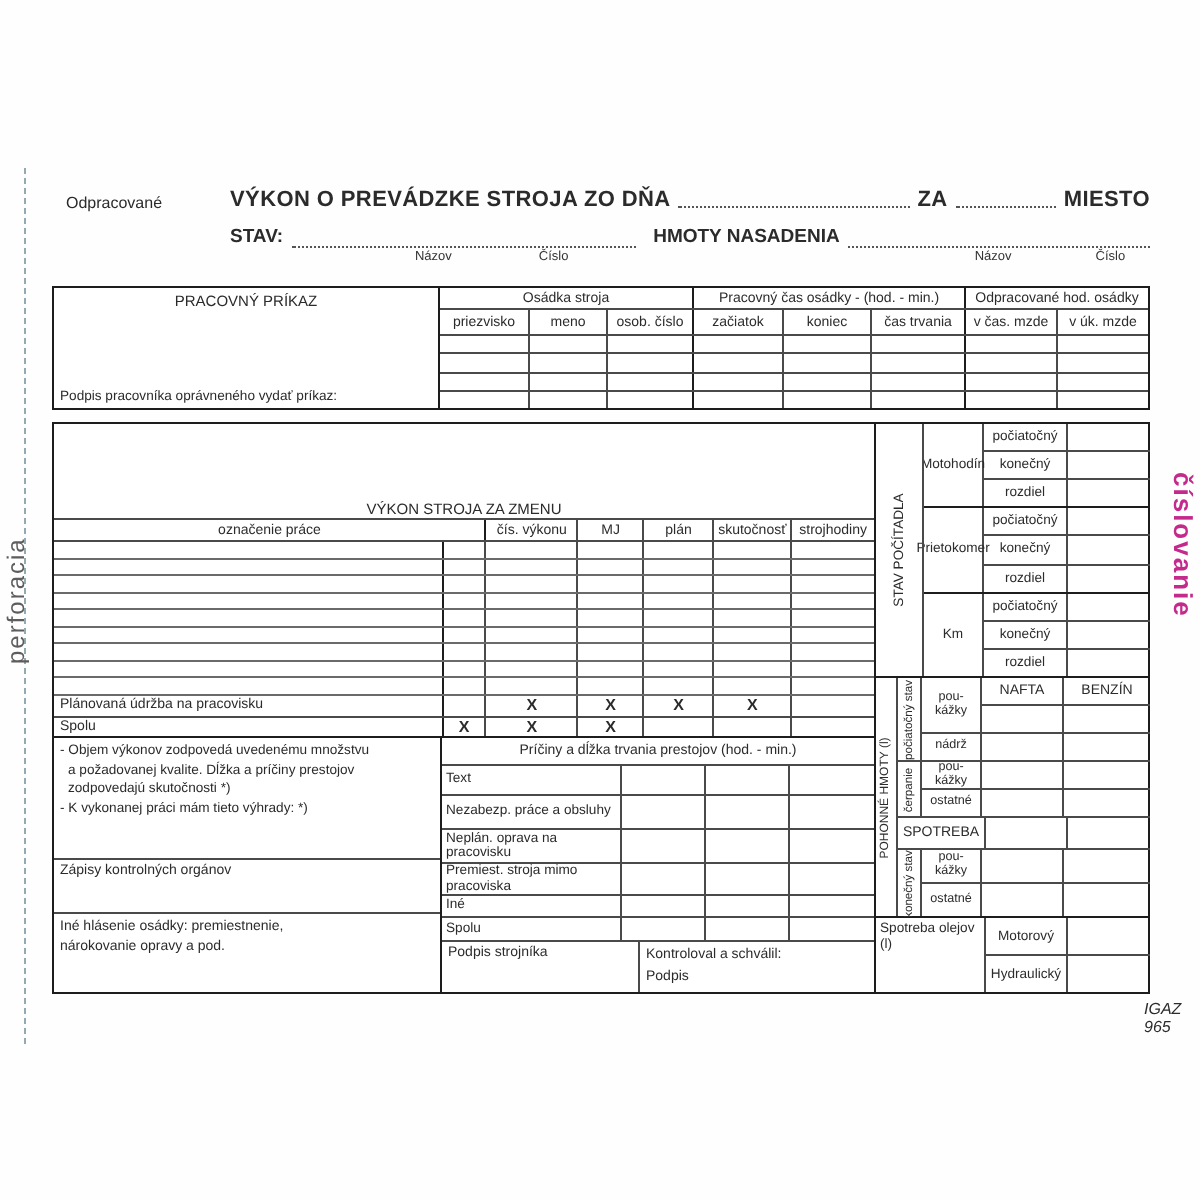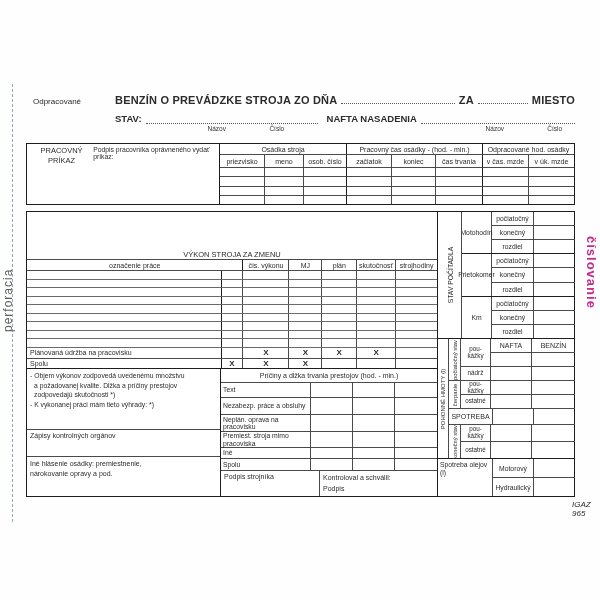--- a/index.html
+++ b/index.html
@@ -21,21 +21,21 @@
   .fillfield{position:relative;border-bottom:1.2px dotted #555;height:10px;}
   .cap{position:absolute;top:11px;font-weight:normal;font-size:6.5px;color:#333;}
   
   .c{border-right:1px solid #4a4a4a;display:flex;align-items:center;justify-content:center;text-align:center;}
   .c.last{border-right:none;}
   .c.thick{border-right:1.5px solid #1d1d1d;}
   .vc{position:relative;}
   .vc>span{position:absolute;left:50%;top:50%;transform:translate(-50%,-50%) rotate(-90deg);white-space:nowrap;}
   
   .tt{left:26px;top:143px;width:549px;height:62px;border:1.5px solid #1d1d1d;display:flex;background:#fff;}
-  .tt-left{width:195px;border-right:1.5px solid #1d1d1d;display:flex;flex-direction:row;padding:2px 3px;}
+  .tt-left{width:195px;border-right:1.5px solid #1d1d1d;display:flex;flex-direction:column;justify-content:space-between;padding:2px 3px;}
   .tt-left .hd{text-align:center;font-size:7.5px;line-height:1.3;}
   .tt-left .sig{font-size:6.8px;}
   .tt-right{flex:1;display:flex;flex-direction:column;}
   .tt-groups{height:11px;display:flex;border-bottom:1px solid #4a4a4a;font-size:7px;}
   .tt-sub{height:13px;display:flex;border-bottom:1px solid #4a4a4a;font-size:7px;}
   .tt-r{flex:1;display:flex;border-bottom:1px solid #4a4a4a;}
   .tt-r.last{border-bottom:none;}
   
   .mt{left:26px;top:211px;width:549px;height:286px;border:1.5px solid #1d1d1d;display:flex;background:#fff;}
   .mt-left{width:411px;border-right:1.5px solid #1d1d1d;display:flex;flex-direction:column;}
@@ -121,33 +121,33 @@
 <body>
 
 <div class="page">
 
   <div class="perf-line"></div>
   <div class="vrot-up perf-text">perforacia</div>
   <div class="vrot-down num-text" style="color:#c42a8c;">číslovanie</div>
 
   <div class="abs org">Odpracované</div>
   <div class="abs titlerow">
-    <span>BENZÍN O PREVÁDZKE STROJA ZO DŇA</span>
+    <span>VÝKON O PREVÁDZKE STROJA ZO DŇA</span>
     <span class="dots"></span>
     <span>ZA</span>
     <span class="dots fix"></span>
     <span>MIESTO</span>
   </div>
   <div class="abs line2">
     <span>STAV:</span>
     <span class="fillfield" style="width:172px;margin-left:4px;">
       <span class="cap" style="left:36%;">Názov</span>
       <span class="cap" style="left:72%;">Číslo</span>
     </span>
-    <span style="margin-left:9px;">NAFTA NASADENIA</span>
+    <span style="margin-left:9px;">HMOTY NASADENIA</span>
     <span class="fillfield" style="flex:1;margin-left:4px;">
       <span class="cap" style="left:42%;">Názov</span>
       <span class="cap" style="left:82%;">Číslo</span>
     </span>
   </div>
 
   <div class="abs tt">
     <div class="tt-left">
       <div class="hd">
         <div>PRACOVNÝ PRÍKAZ</div>

